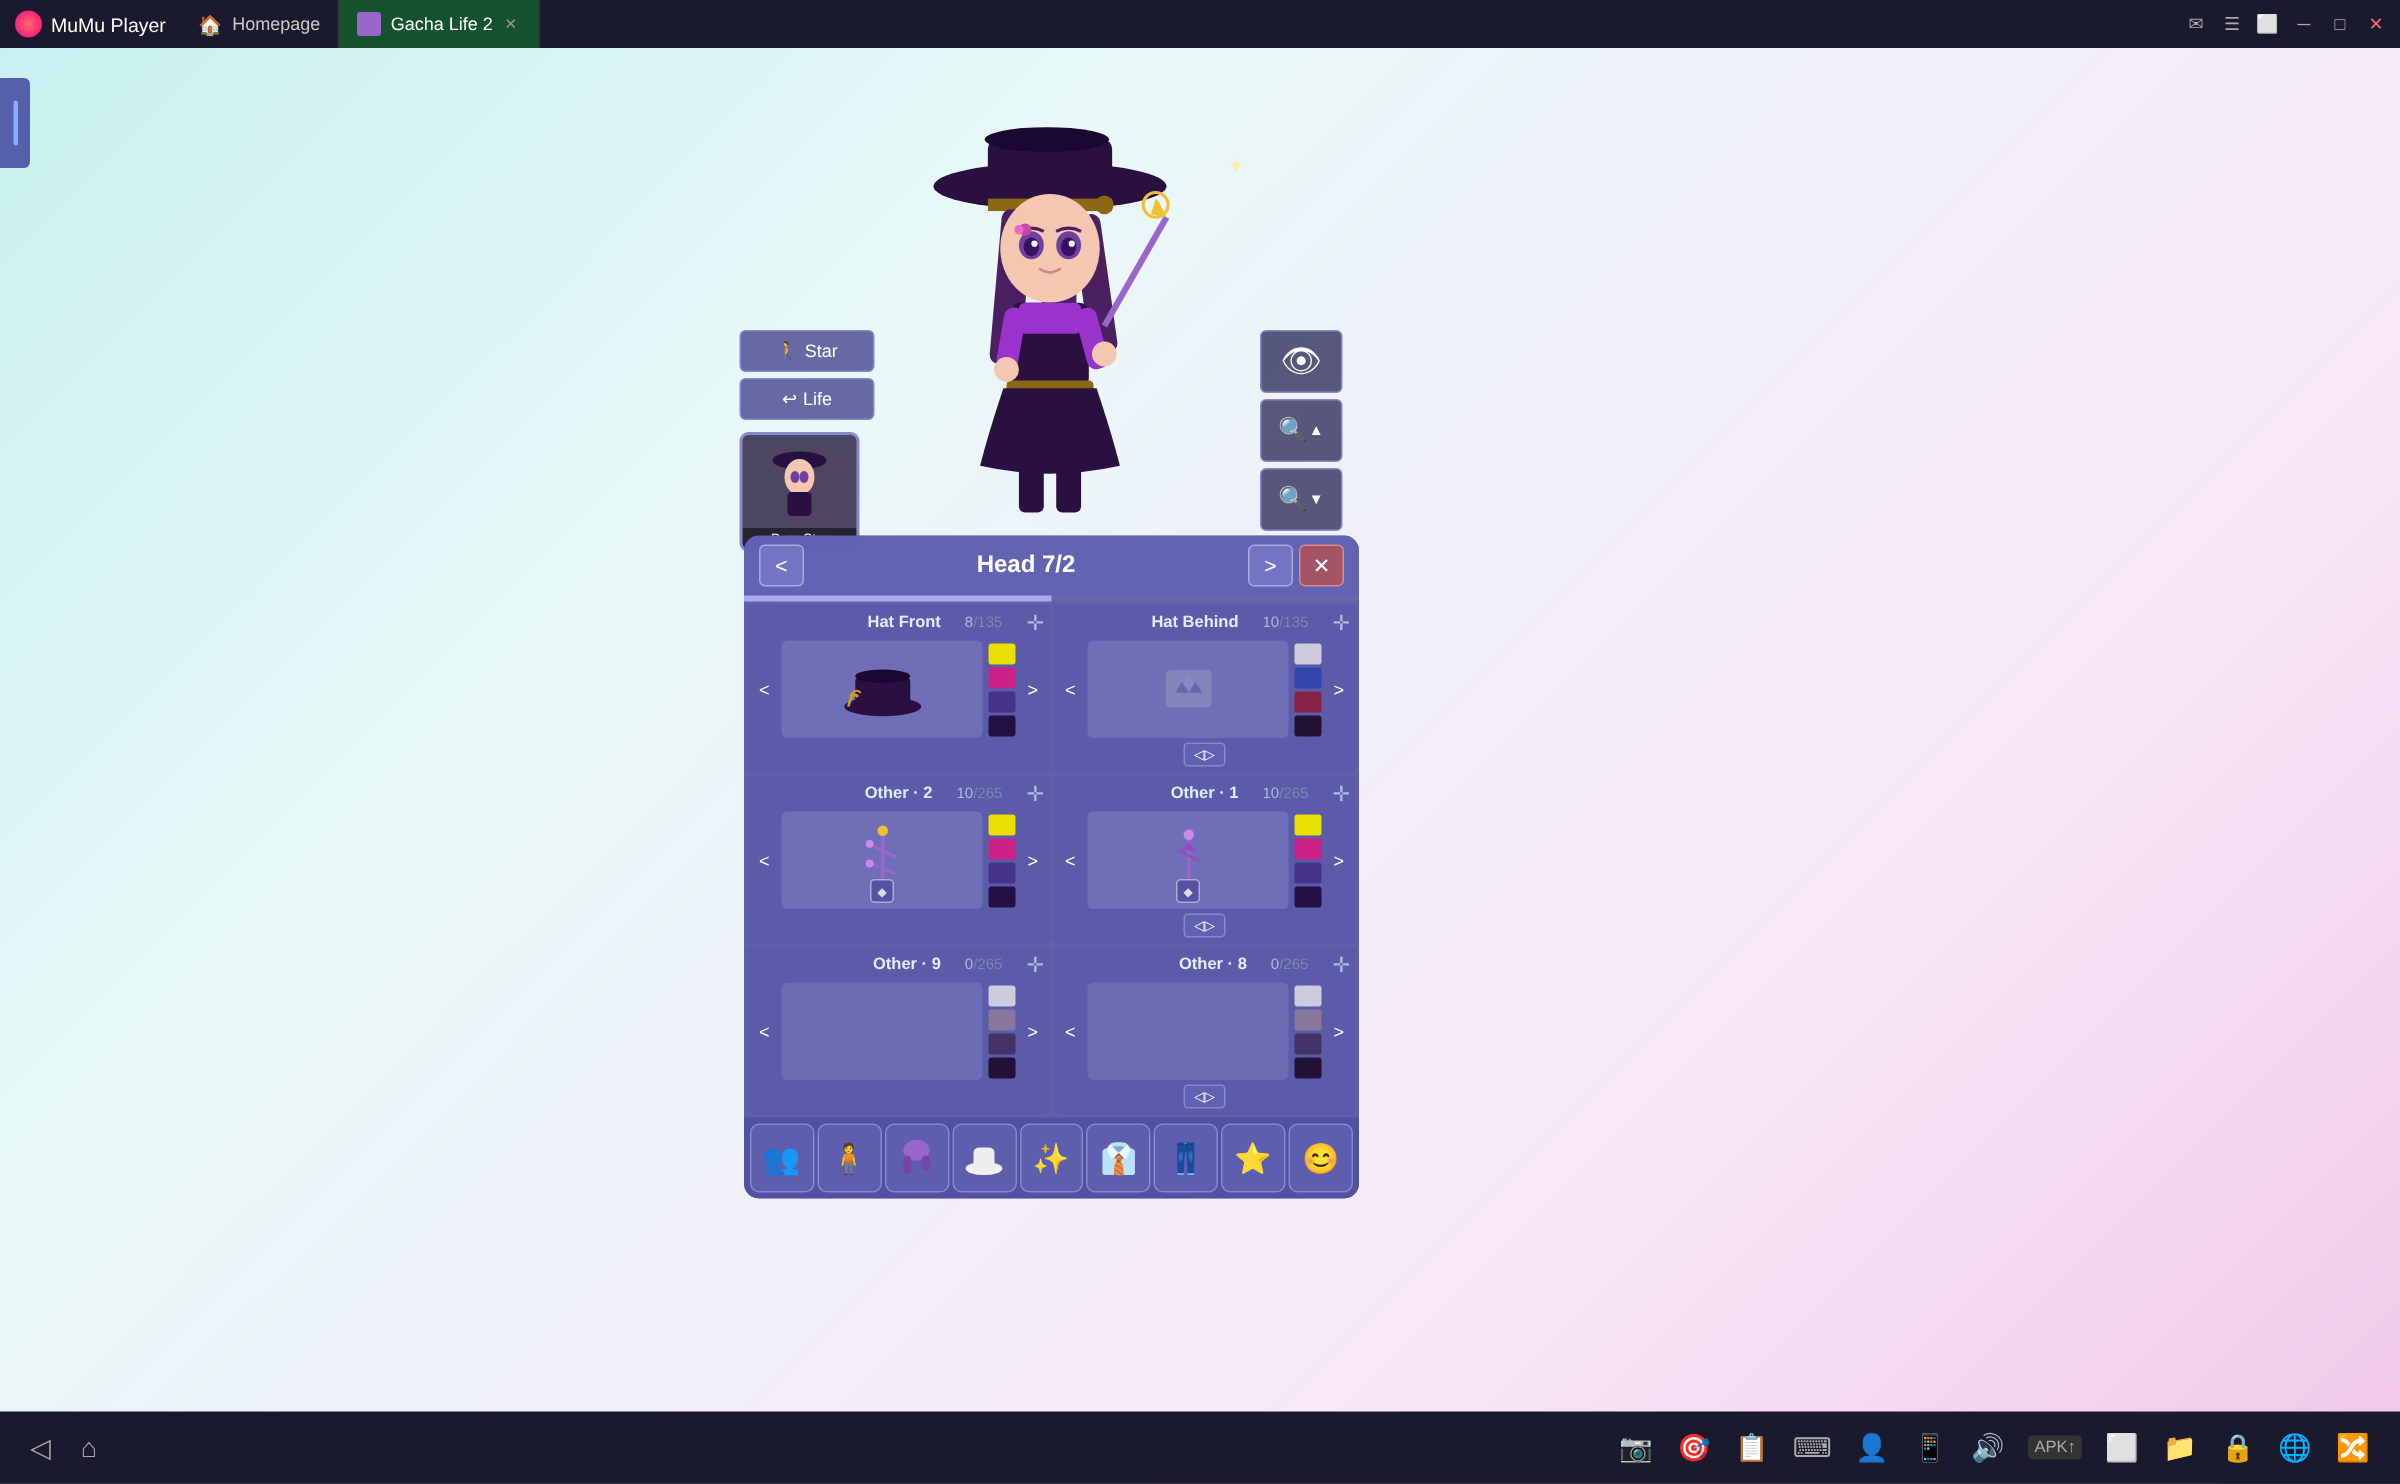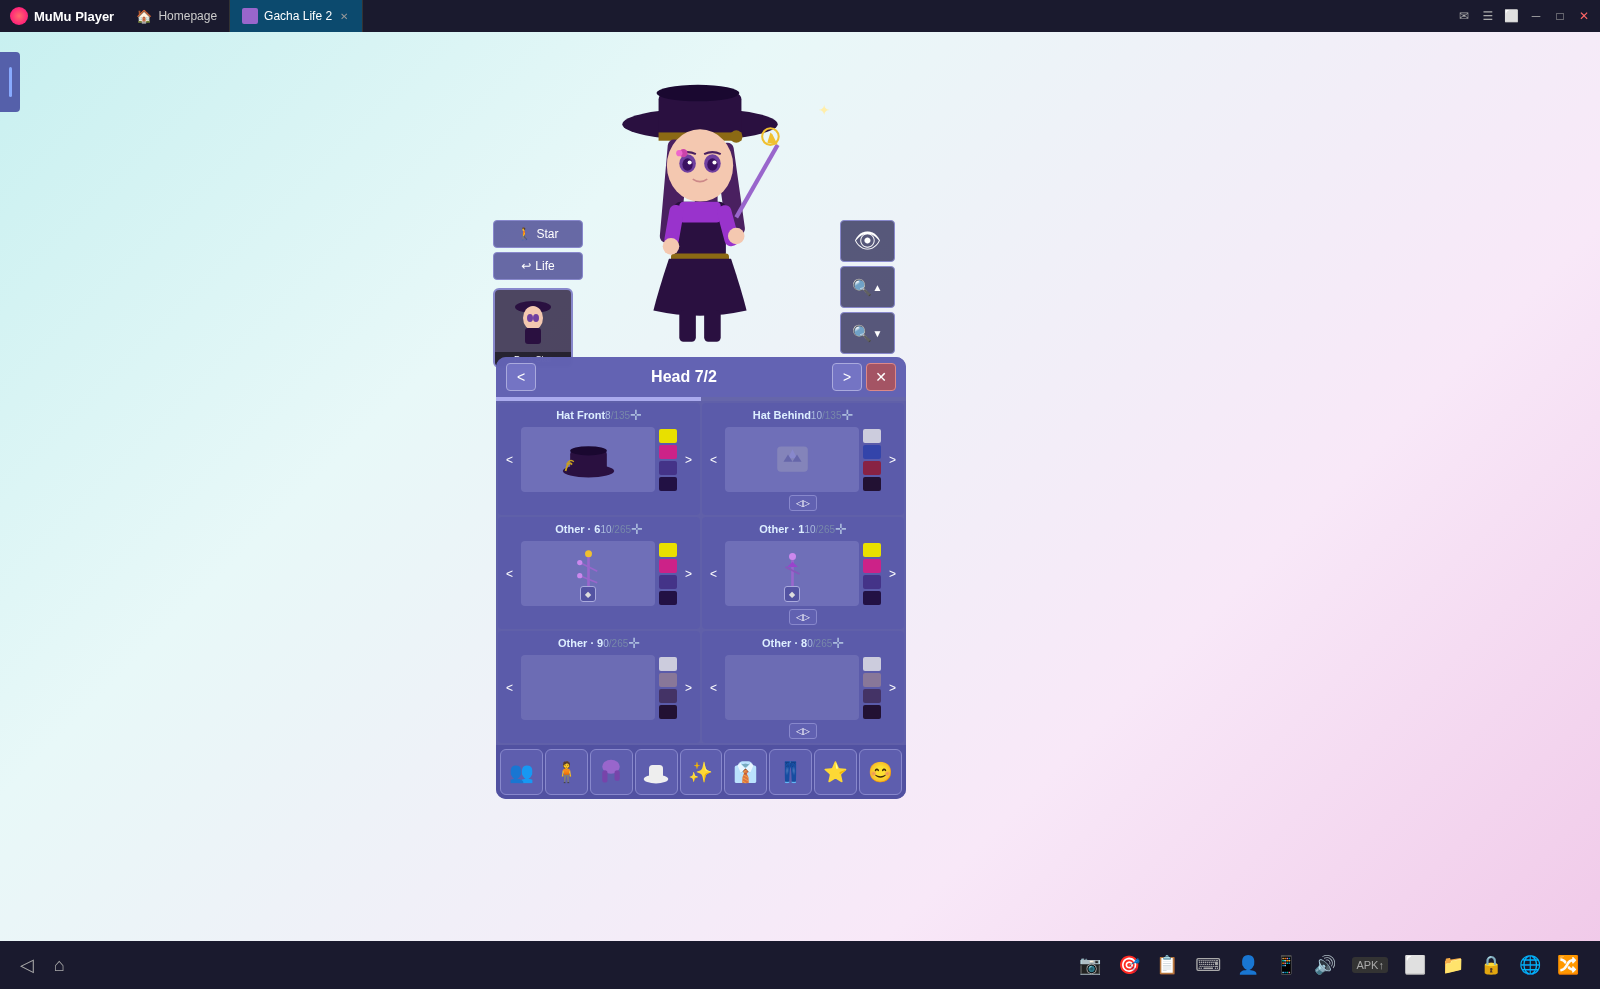--- a/index.html
+++ b/index.html
@@ -21,21 +21,20 @@
       position: relative;
       z-index: 100;
     }
     .title-bar-logo {
       display: flex;
       align-items: center;
       padding: 0 10px;
       gap: 6px;
       color: #fff;
       font-size: 13px;
-      font-weight: bold;
     }
     .logo-circle {
       width: 18px; height: 18px;
       background: radial-gradient(circle, #ff6b6b, #ff0080);
       border-radius: 50%;
     }
     .tab-bar {
       display: flex;
       align-items: center;
       flex: 1;
@@ -46,21 +45,21 @@
       display: flex;
       align-items: center;
       padding: 0 12px;
       gap: 6px;
       font-size: 12px;
       color: #ccc;
       cursor: pointer;
       border-right: 1px solid #333;
     }
     .tab.active {
-      background: #0c4a6e;
+      background: #14532d;
       color: #fff;
     }
     .tab-icon {
       width: 14px; height: 14px;
       background: #888;
       border-radius: 2px;
     }
     .tab-close {
       width: 12px; height: 12px;
       display: flex; align-items: center; justify-content: center;
@@ -244,23 +243,24 @@
 
     .slot {
       background: rgba(90, 90, 170, 0.8);
       border-radius: 4px;
       padding: 4px;
       position: relative;
     }
 
     .slot-header {
       display: flex;
-      justify-content: center;
+      justify-content: flex-end;
       align-items: center;
       margin-bottom: 4px;
+      gap: 16px;
     }
     .slot-name {
       color: #ddeeff;
       font-size: 11px;
       font-weight: bold;
     }
     .slot-count {
       color: #aabbdd;
       font-size: 10px;
     }
@@ -596,21 +596,21 @@
         </div>
         <div class="slot-bottom-nav">
           <div class="slot-bottom-btn">
             <span>◁▷</span>
           </div>
         </div>
       </div>
 
       <div class="slot">
         <div class="slot-header">
-          <span class="slot-name">Other · 6</span>
+          <span class="slot-name">Other · 2</span>
           <span class="slot-count">10<span style="color:#7788aa;">/265</span></span>
           <span class="slot-move">✛</span>
         </div>
         <div class="slot-content">
           <span class="slot-nav">&lt;</span>
           <div class="slot-preview" style="position:relative;">
             <svg viewBox="0 0 40 55" width="35" height="55">
               <line x1="20" y1="5" x2="20" y2="50" stroke="#9966cc" stroke-width="3"></line>
               <line x1="10" y1="15" x2="30" y2="25" stroke="#9966cc" stroke-width="2"></line>
               <line x1="10" y1="30" x2="30" y2="38" stroke="#9966cc" stroke-width="2"></line>

